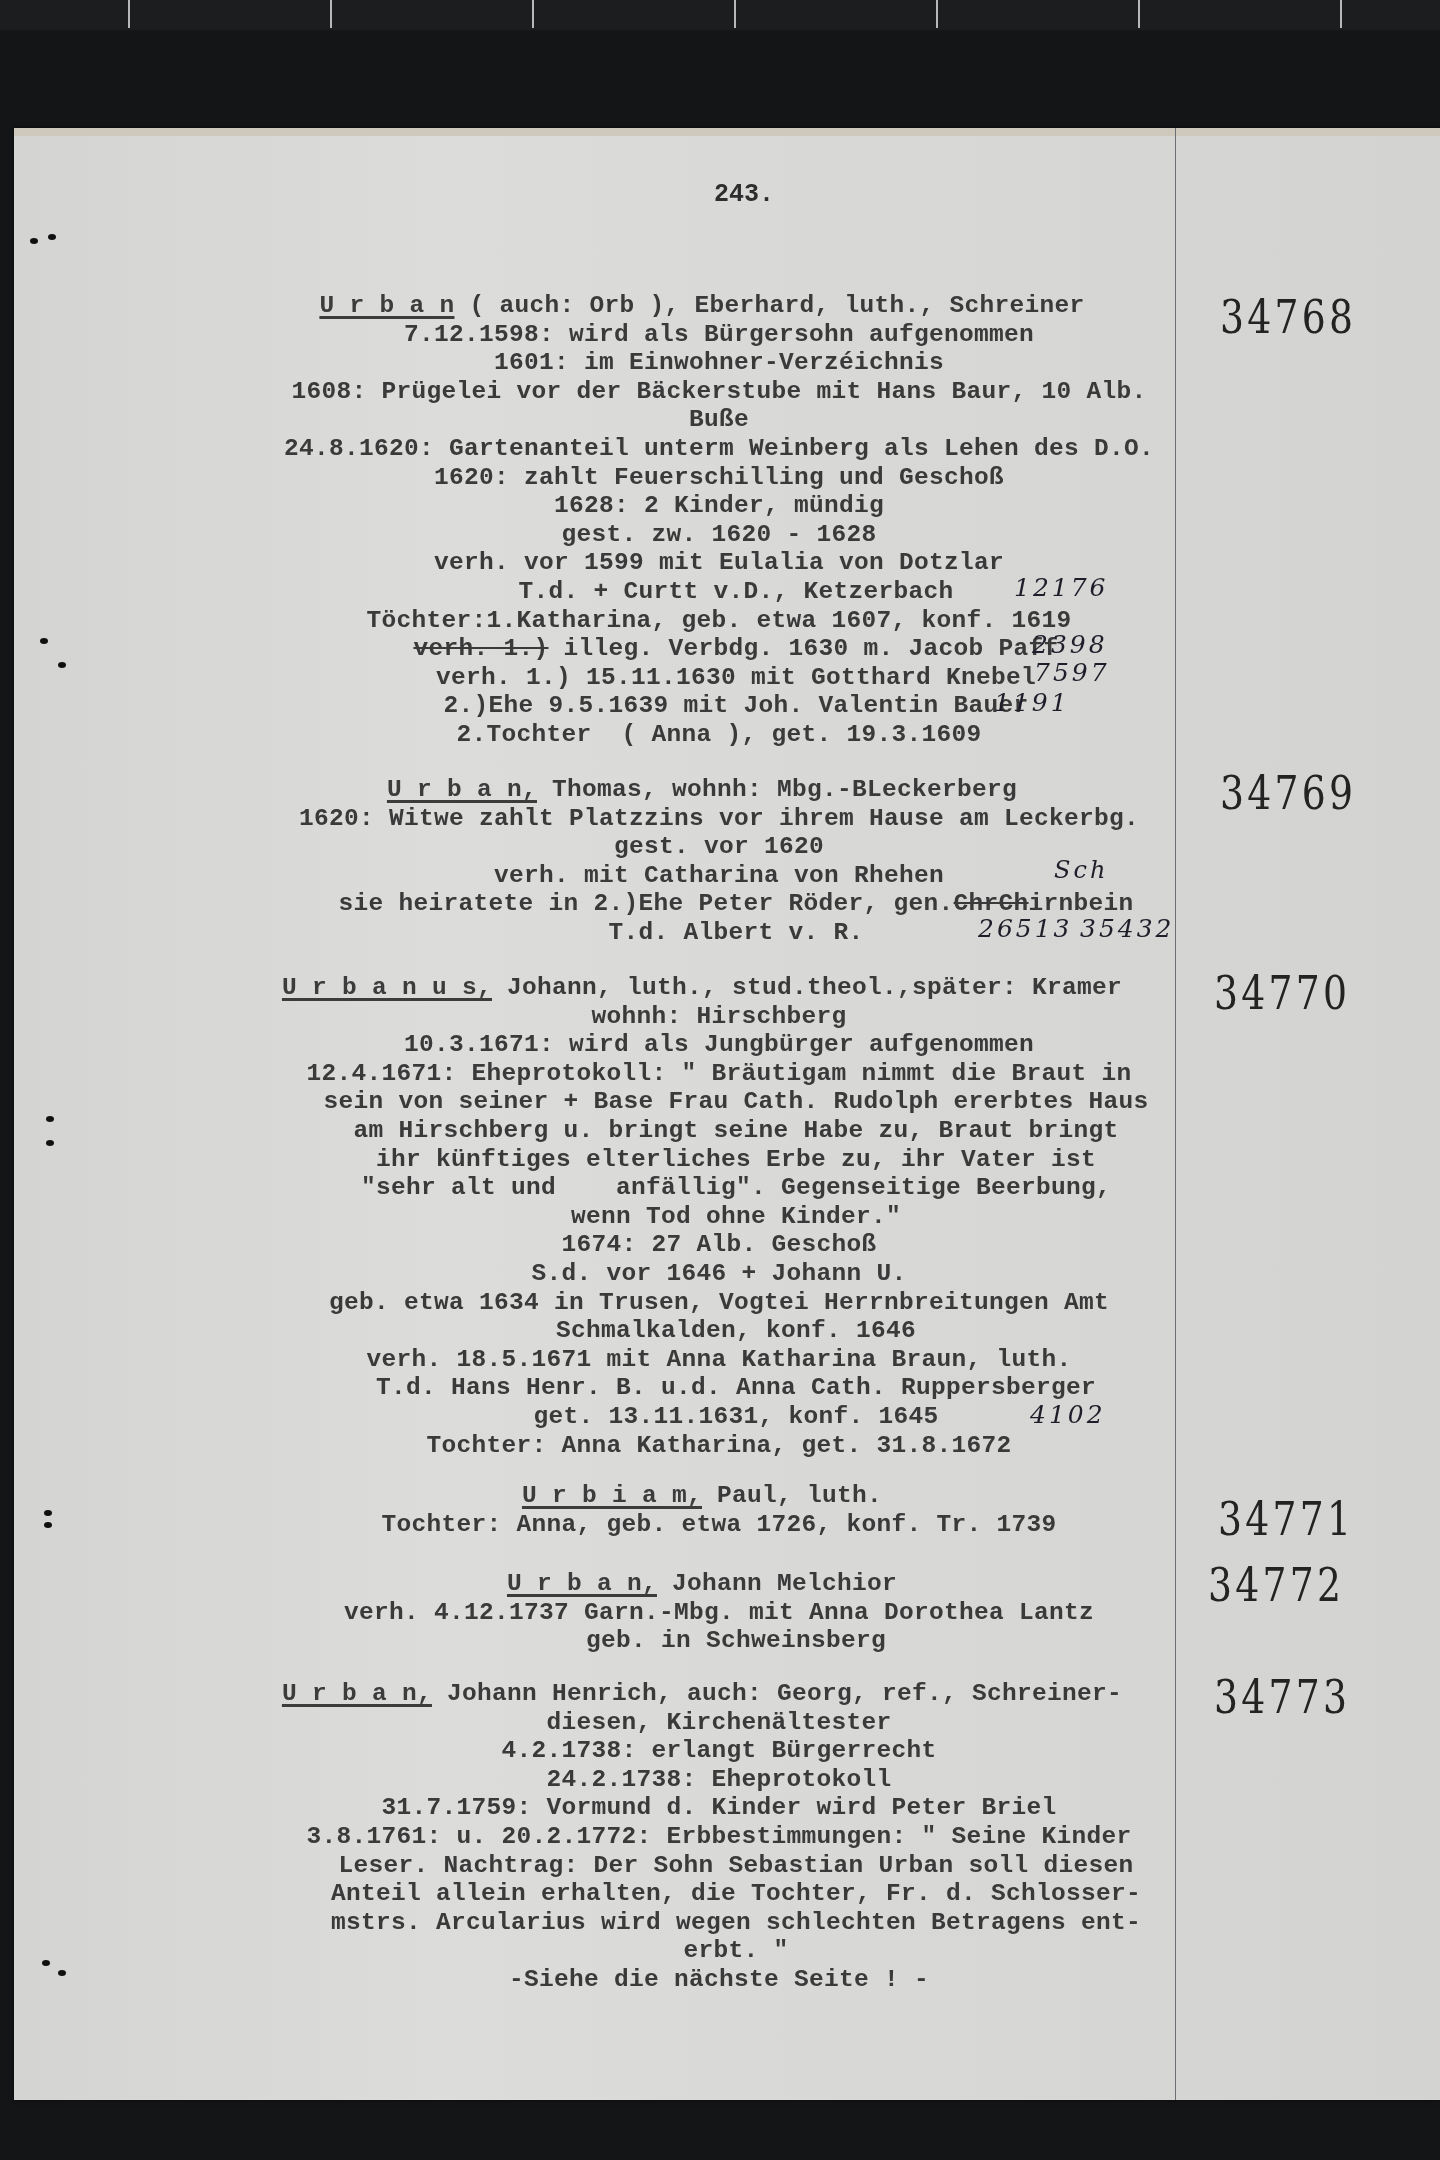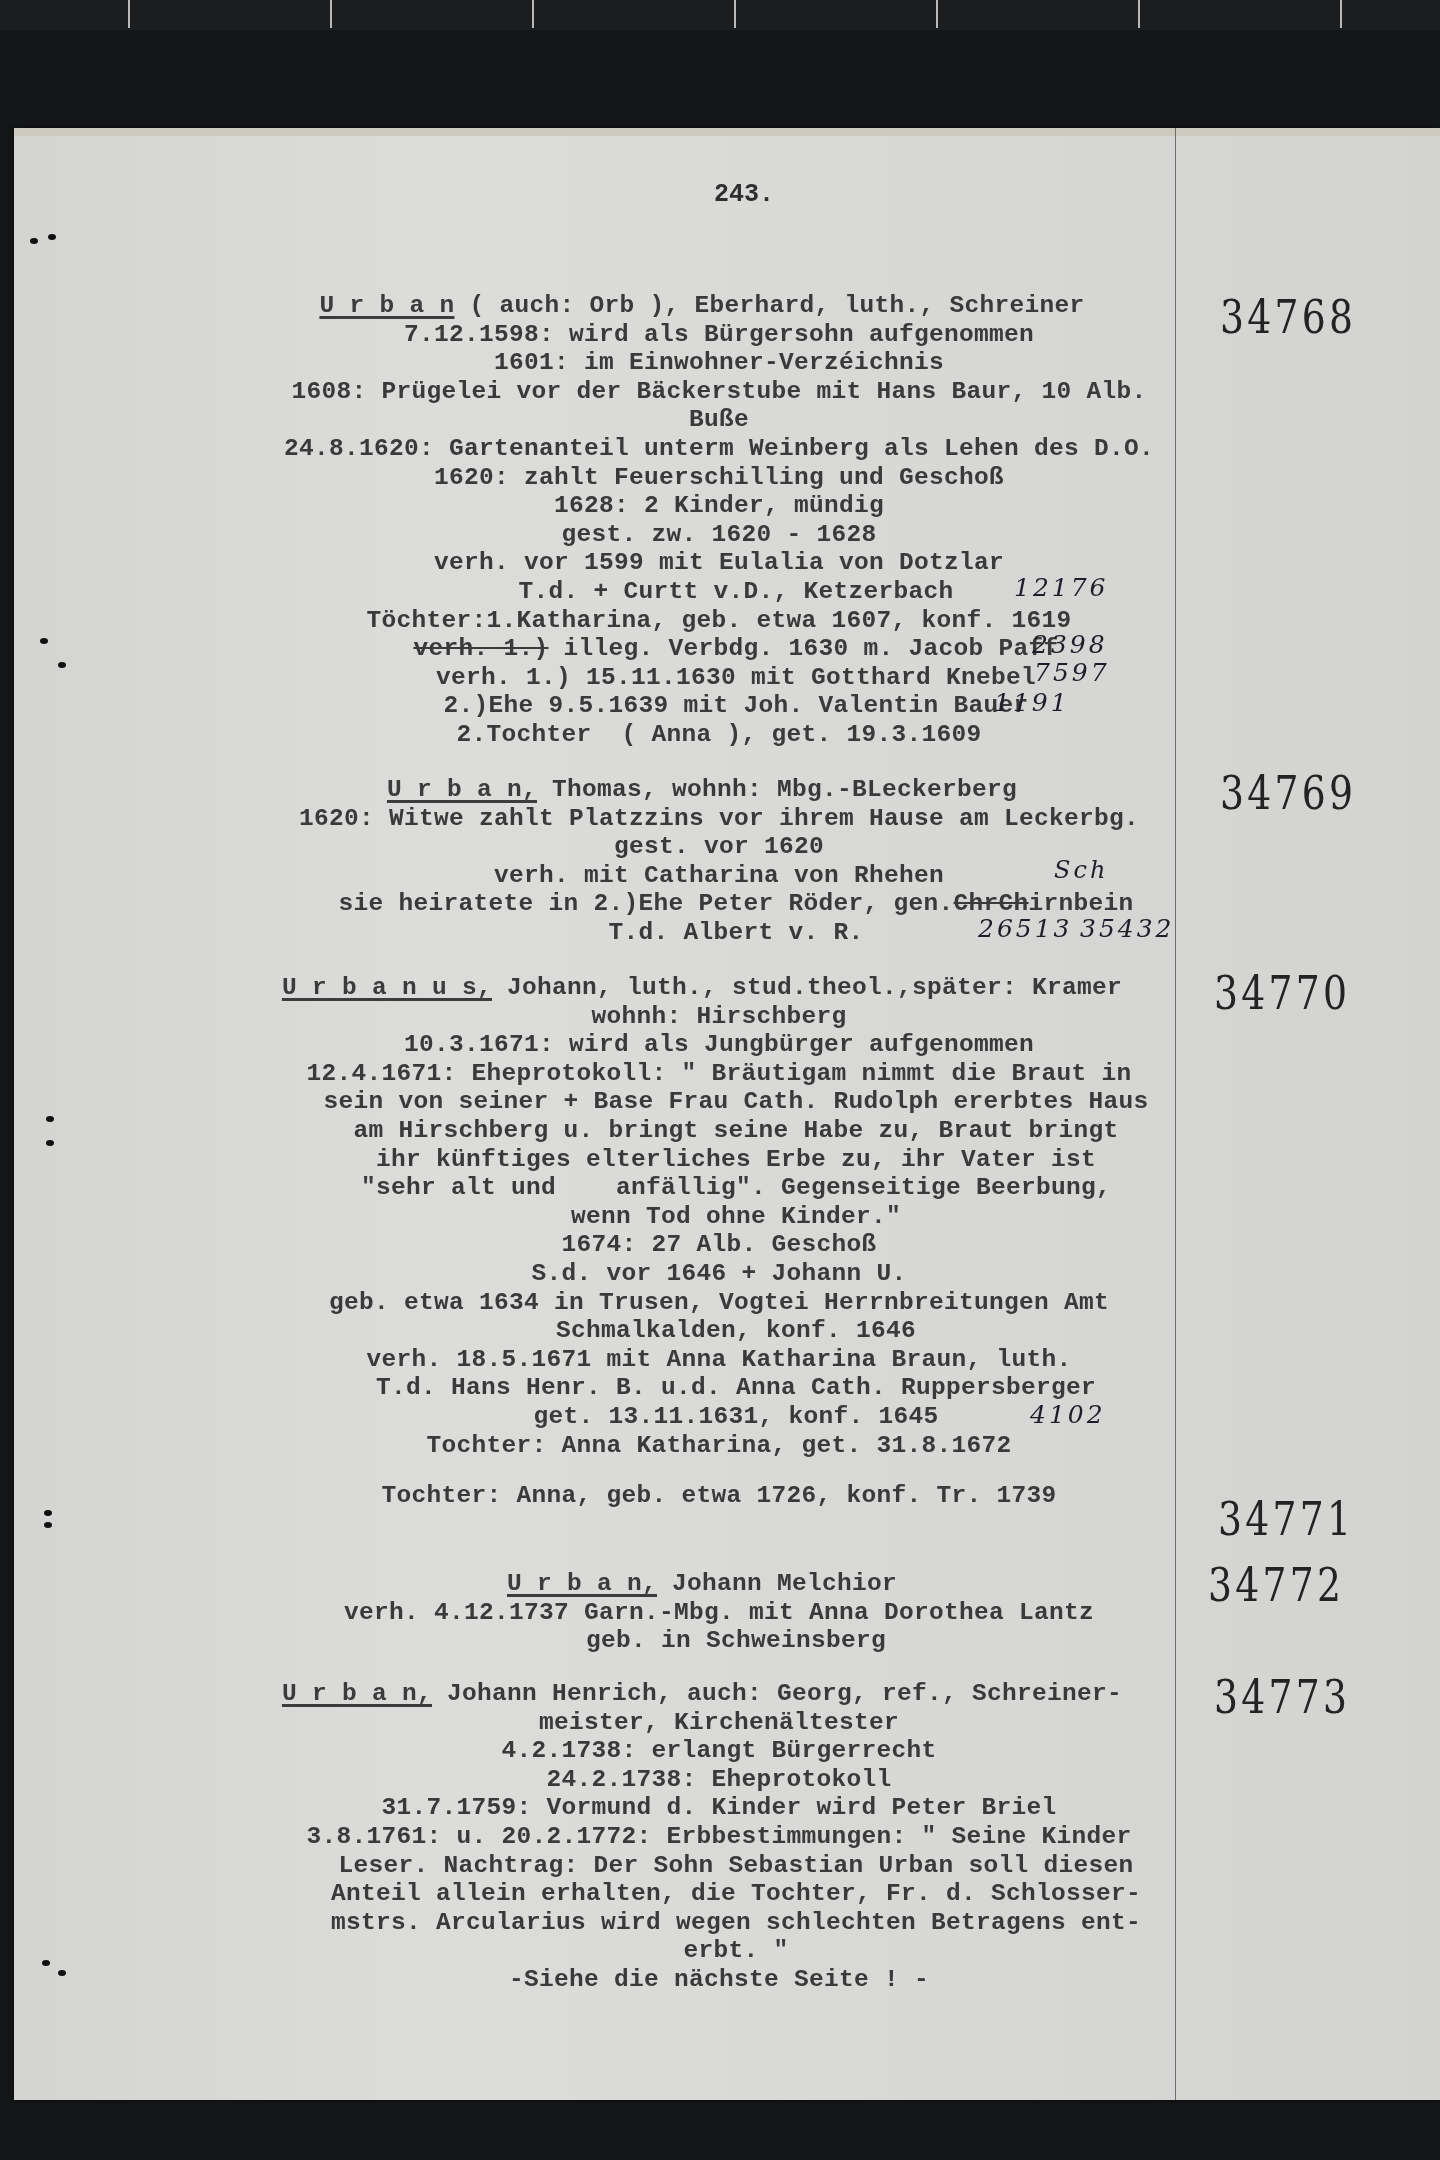--- a/index.html
+++ b/index.html
@@ -128,34 +128,35 @@
     <span class="line indent2">Schmalkalden, konf. 1646</span>
     <span class="line indent1"><span>verh. 18.5.1671 mit </span><span class="ul">Anna Katharina Braun,</span><span> luth.</span></span>
     <span class="line indent2">T.d. Hans Henr. B. u.d. Anna Cath. Ruppersberger</span>
     <span class="line indent2">get. 13.11.1631, konf. 1645</span>
     <span class="line indent1">Tochter: Anna Katharina, get. 31.8.1672</span>
   </div>
   <div class="entry-number" style="left:1200px;top:838px">34770</div>
   <div class="hand" style="left:1016px;top:1272px">4102</div>
 
   <div class="entry" style="top:1354px">
+    <span class="line"><span class="surname">U r b i a m,</span><span> Paul, luth.</span></span>
     <span class="line indent1">Tochter: Anna, geb. etwa 1726, konf. Tr. 1739</span>
   </div>
   <div class="entry-number" style="left:1204px;top:1364px">34771</div>
 
   <div class="entry" style="top:1442px">
     <span class="line"><span class="surname">U r b a n,</span><span> Johann Melchior</span></span>
     <span class="line indent1"><span>verh. 4.12.1737 Garn.-Mbg. mit </span><span class="ul">Anna Dorothea Lantz</span></span>
     <span class="line indent2">geb. in Schweinsberg</span>
   </div>
   <div class="entry-number" style="left:1194px;top:1430px">34772</div>
 
   <div class="entry" style="top:1552px">
     <span class="line"><span class="surname">U r b a n,</span><span> Johann Henrich, auch: Georg, ref., Schreiner-</span></span>
-    <span class="line indent1">meister, Kirchenältester</span>
+    <span class="line indent1">diesen, Kirchenältester</span>
     <span class="line indent1">4.2.1738: erlangt Bürgerrecht</span>
     <span class="line indent1">24.2.1738: Eheprotokoll</span>
     <span class="line indent1">31.7.1759: Vormund d. Kinder wird Peter Briel</span>
     <span class="line indent1">3.8.1761: u. 20.2.1772: Erbbestimmungen: " Seine Kinder</span>
     <span class="line indent2">Leser. Nachtrag: Der Sohn Sebastian Urban soll diesen</span>
     <span class="line indent2">Anteil allein erhalten, die Tochter, Fr. d. Schlosser-</span>
     <span class="line indent2">mstrs. Arcularius wird wegen schlechten Betragens ent-</span>
     <span class="line indent2">erbt. "</span>
     <span class="line indent1">-Siehe die nächste Seite ! -</span>
   </div>

